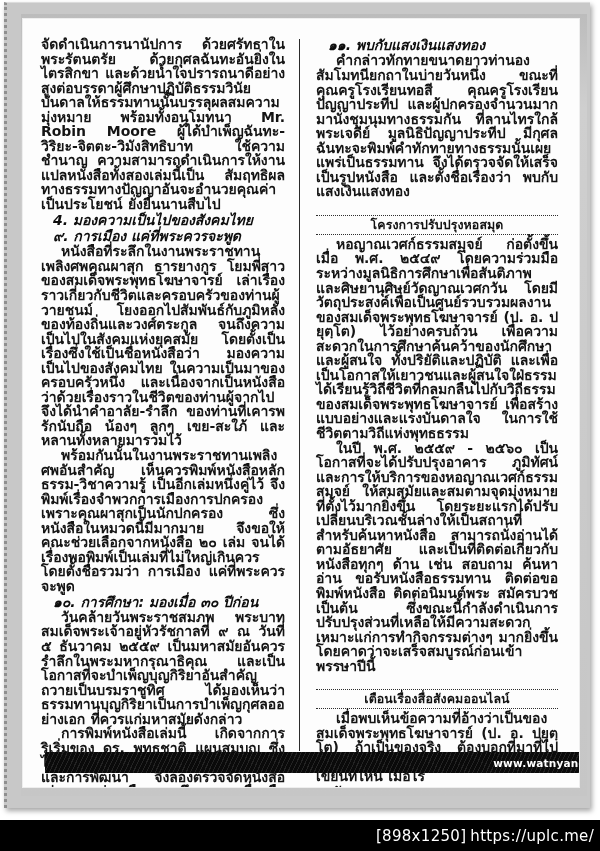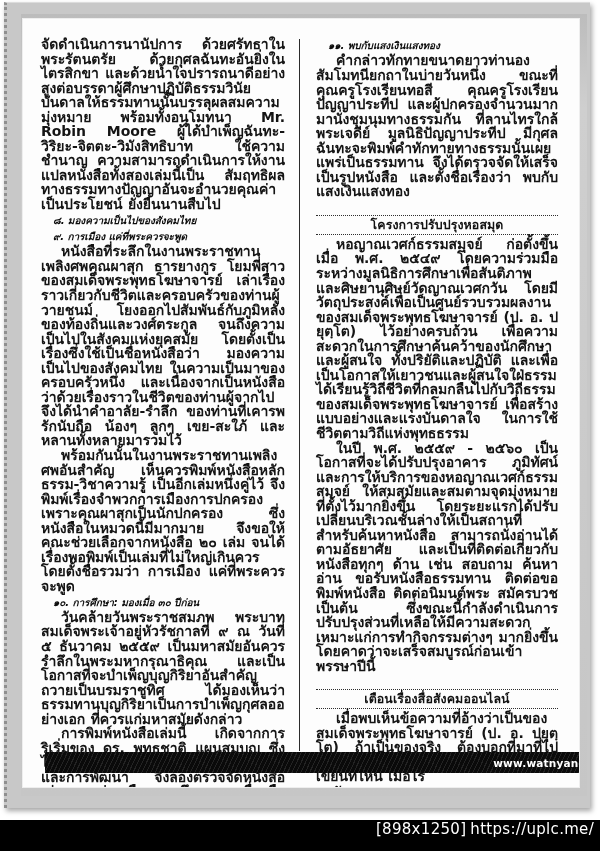--- a/index.html
+++ b/index.html
@@ -88,21 +88,21 @@
     text-justify: inter-character;
     letter-spacing: -0.05px;
     word-spacing: 0.6px;
     font-weight: 600;
     -webkit-font-smoothing: none;
   }
   p.body-text.indent { text-indent: 20px; }
 
   h3.num-heading {
     margin: 1px 0 0 0;
-    font-size: 10px;
+    font-size: 14px;
     line-height: 15.4px;
     font-weight: 700;
     font-style: italic;
     color: #0d0d0d;
     text-indent: 12px;
     letter-spacing: -0.05px;
   }
   h3.num-heading.cont {
     text-indent: 26px;
     margin-top: -1px;
@@ -173,20 +173,21 @@
 
   
   #watermark {
     position: absolute;
     left: 0;
     top: 820px;
     width: 600px;
     height: 31px;
     background: #000000;
     display: flex;
+    align-items: center;
     justify-content: flex-end;
     padding-right: 6px;
     box-sizing: border-box;
   }
   .wm-text {
     color: #ffffff;
     font-size: 15px;
     letter-spacing: 0.3px;
     font-family: "DejaVu Sans", "Liberation Sans", sans-serif;
     white-space: nowrap;
@@ -201,21 +202,21 @@
   <div class="chrome-frame">
     <div class="chrome-inner-shadow"></div>
   </div>
 
   <div id="page">
 
     <div class="page-body">
 
       <div class="col col-left">
           <p class="body-text">จัดดำเนินการนานัปการ ด้วยศรัทธาในพระรัตนตรัย ด้วยกุศลฉันทะอันยิ่งในไตรสิกขา และด้วยน้ำใจปรารถนาดีอย่างสูงต่อบรรดาผู้ศึกษาปฏิบัติธรรมวินัย บันดาลให้ธรรมทานนั้นบรรลุผลสมความมุ่งหมาย พร้อมทั้งอนุโมทนา Mr. Robin Moore ผู้ได้บำเพ็ญฉันทะ-วิริยะ-จิตตะ-วิมังสิทธิบาท ใช้ความชำนาญ ความสามารถดำเนินการให้งานแปลหนังสือทั้งสองเล่มนี้เป็น สัมฤทธิผลทางธรรมทางปัญญาอันจะอำนวยคุณค่าเป็นประโยชน์ ยั่งยืนนานสืบไป</p>
-          <h3 class="num-heading">๘. มองความเป็นไปของสังคมไทย</h3>
+          <h3 class="num-heading">4. มองความเป็นไปของสังคมไทย</h3>
           <h3 class="num-heading">๙. การเมือง แค่ที่พระควรจะพูด</h3>
           <p class="body-text indent">หนังสือที่ระลึกในงานพระราชทานเพลิงศพคุณผาสุก ธารยางกูร โยมพี่สาวของสมเด็จพระพุทธโฆษาจารย์ เล่าเรื่องราวเกี่ยวกับชีวิตและครอบครัวของท่านผู้วายชนม์ โยงออกไปสัมพันธ์กับภูมิหลังของท้องถิ่นและวงศ์ตระกูล จนถึงความเป็นไปในสังคมแห่งยุคสมัย โดยตั้งเป็นเรื่องซึ่งใช้เป็นชื่อหนังสือว่า มองความเป็นไปของสังคมไทย ในความเป็นมาของครอบครัวหนึ่ง และเนื่องจากเป็นหนังสือว่าด้วยเรื่องราวในชีวิตของท่านผู้จากไป จึงได้นำคำอาลัย-รำลึก ของท่านที่เคารพรักนับถือ น้องๆ ลูกๆ เขย-สะใภ้ และหลานทั้งหลายมารวมไว้</p>
           <p class="body-text indent">พร้อมกันนั้นในงานพระราชทานเพลิงศพอันสำคัญ เห็นควรพิมพ์หนังสือหลักธรรม-วิชาความรู้ เป็นอีกเล่มหนึ่งคู่ไว้ จึงพิมพ์เรื่องจำพวกการเมืองการปกครอง เพราะคุณผาสุกเป็นนักปกครอง ซึ่งหนังสือในหมวดนี้มีมากมาย จึงขอให้คณะช่วยเลือกจากหนังสือ ๒๐ เล่ม จนได้เรื่องพอพิมพ์เป็นเล่มที่ไม่ใหญ่เกินควร โดยตั้งชื่อรวมว่า การเมือง แค่ที่พระควรจะพูด</p>
           <h3 class="num-heading">๑๐. การศึกษา: มองเมื่อ ๓๐ ปีก่อน</h3>
           <p class="body-text indent">วันคล้ายวันพระราชสมภพ พระบาทสมเด็จพระเจ้าอยู่หัวรัชกาลที่ ๙ ณ วันที่ ๕ ธันวาคม ๒๕๕๙ เป็นมหาสมัยอันควรรำลึกในพระมหากรุณาธิคุณ และเป็นโอกาสที่จะบำเพ็ญบุญกิริยาอันสำคัญ ถวายเป็นบรมราชูทิศ ได้มองเห็นว่า ธรรมทานบุญกิริยาเป็นการบำเพ็ญกุศลออย่างเอก ที่ควรแก่มหาสมัยดังกล่าว</p>
           <p class="body-text indent">การพิมพ์หนังสือเล่มนี้ เกิดจากการริเริ่มของ ดร. พุทธชาติ แผนสมบุญ ซึ่งได้เสนอให้พิมพ์หนังสือเกี่ยวกับการศึกษาและการพัฒนา จึงลองตรวจจัดหนังสือเก่า ๒ เล่ม คือ การศึกษา: เครื่องมือพัฒนาที่ยังต้องพัฒนา (พ.ศ. ๒๕๓๐) กับ ความคิด: แหล่งสำคัญของการศึกษา (พ.ศ. ๒๕๒๕) รวมเข้าเป็นเล่มเดียว</p>
         </div>
 
       <div class="col-divider"></div>
 

